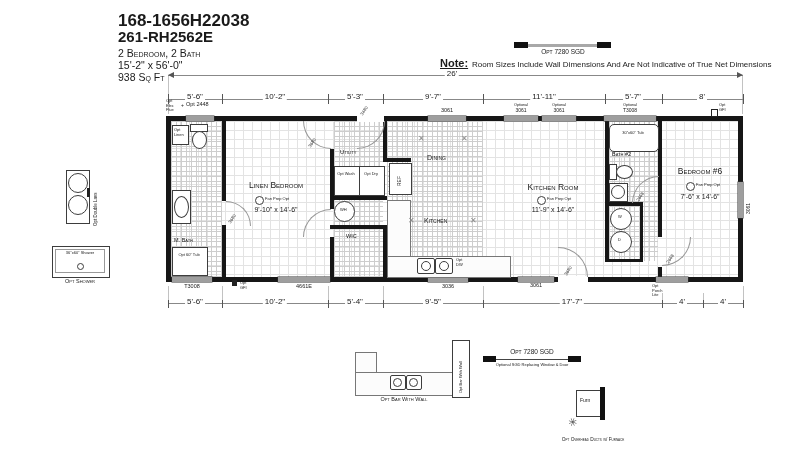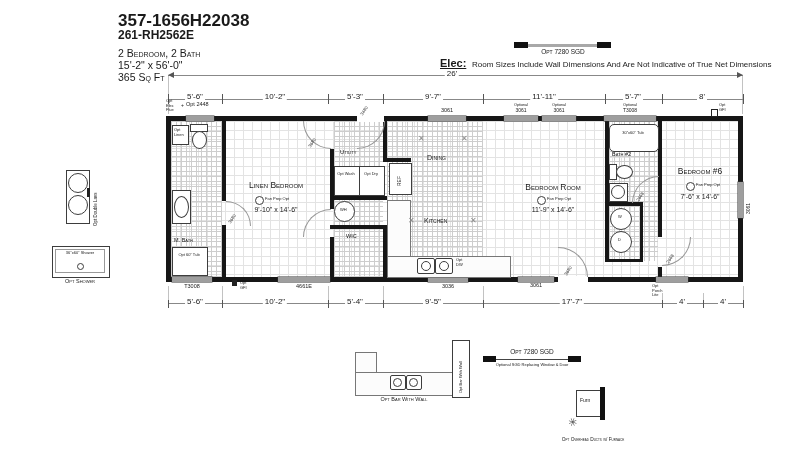--- a/index.html
+++ b/index.html
@@ -32,32 +32,32 @@
   .arrowL{position:absolute;width:0;height:0;border-top:3px solid transparent;
           border-bottom:3px solid transparent;border-right:6px solid #555;}
   .arrowR{position:absolute;width:0;height:0;border-top:3px solid transparent;
           border-bottom:3px solid transparent;border-left:6px solid #555;}
 </style>
 </head>
 <body>
 
 <div id="stage">
 
-  <div class="lbl" style="left:118px;top:12px;font-size:17px;font-weight:bold;">357-1656H22038</div>
-  <div class="lbl" style="left:118px;top:29px;font-size:12px;font-weight:bold;">261-RH2562E</div>
+  <div class="lbl" style="left:118px;top:12px;font-size:17px;font-weight:bold;">168-1656H22038</div>
+  <div class="lbl" style="left:118px;top:29px;font-size:15px;font-weight:bold;">261-RH2562E</div>
   <div class="lbl sc" style="left:118px;top:48px;font-size:10.5px;">2 Bedroom, 2 Bath</div>
   <div class="lbl" style="left:118px;top:60px;font-size:10.5px;">15'-2" x 56'-0"</div>
-  <div class="lbl sc" style="left:118px;top:72px;font-size:10.5px;">365 Sq Ft</div>
+  <div class="lbl sc" style="left:118px;top:72px;font-size:10.5px;">938 Sq Ft</div>
 
   <div class="abs" style="left:514px;top:42px;width:14px;height:6px;background:#111;"></div>
   <div class="abs" style="left:528px;top:44px;width:69px;height:3px;background:#a8a8a8;"></div>
   <div class="abs" style="left:597px;top:42px;width:14px;height:6px;background:#111;"></div>
   <div class="lbl sc ctr" style="left:563px;top:49px;font-size:6.5px;">Opt 7280 SGD</div>
 
-  <div class="lbl" style="left:440px;top:58px;font-size:11px;font-weight:bold;text-decoration:underline;">Elec:</div>
+  <div class="lbl" style="left:440px;top:58px;font-size:11px;font-weight:bold;text-decoration:underline;">Note:</div>
   <div class="lbl" style="left:472px;top:61px;font-size:8px;text-align:right;">Room Sizes Include Wall Dimensions And Are Not Indicative of True Net Dimensions</div>
 
   <div class="dimline" style="left:168px;top:75px;width:575px;"></div>
   <div class="arrowL" style="left:168px;top:72px;"></div>
   <div class="arrowR" style="left:737px;top:72px;"></div>
   <div class="dim" style="left:452px;top:69px;">26'</div>
   <div class="ext" style="left:168px;top:76px;height:38px;"></div>
   <div class="ext" style="left:742px;top:76px;height:38px;"></div>
 
   <div class="dimline" style="left:168px;top:99px;width:575px;"></div>
@@ -205,21 +205,21 @@
   <div class="soft" style="left:387px;top:256px;width:122px;height:20px;"></div>
   <div class="fix" style="left:417px;top:258px;width:16px;height:14px;border-radius:2px;"></div>
   <div class="circle" style="left:421px;top:261px;width:8px;height:8px;"></div>
   <div class="fix" style="left:435px;top:258px;width:16px;height:14px;border-radius:2px;"></div>
   <div class="circle" style="left:439px;top:261px;width:8px;height:8px;"></div>
   <div class="lbl tiny" style="left:456px;top:258px;width:12px;">Opt DW</div>
   <div class="lbl sc" style="left:424px;top:217px;font-size:7px;">Kitchen</div>
   <div class="xmark" style="left:408px;top:216px;">✕</div>
   <div class="xmark" style="left:470px;top:216px;">✕</div>
 
-  <div class="lbl sc ctr" style="left:553px;top:183px;font-size:8.5px;">Bedroom Room</div>
+  <div class="lbl sc ctr" style="left:553px;top:183px;font-size:8.5px;">Kitchen Room</div>
   <div class="circle" style="left:537px;top:196px;width:7px;height:7px;"></div>
   <div class="lbl tiny" style="left:547px;top:197px;width:22px;white-space:nowrap;">Fan Prep Opt</div>
   <div class="lbl ctr" style="left:553px;top:206px;font-size:7px;">11'-9" x 14'-6"</div>
 
   <div class="fix" style="left:609px;top:124px;width:48px;height:26px;border-radius:5px;"></div>
   <div class="lbl tiny ctr" style="left:633px;top:131px;width:30px;">30"x60" Tub</div>
   <div class="lbl sc" style="left:612px;top:152px;font-size:5.5px;">Bath #2</div>
   <div class="fix" style="left:609px;top:164px;width:6px;height:14px;"></div>
   <div class="oval" style="left:616px;top:165px;width:15px;height:12px;"></div>
   <div class="fix" style="left:609px;top:183px;width:17px;height:17px;"></div>

